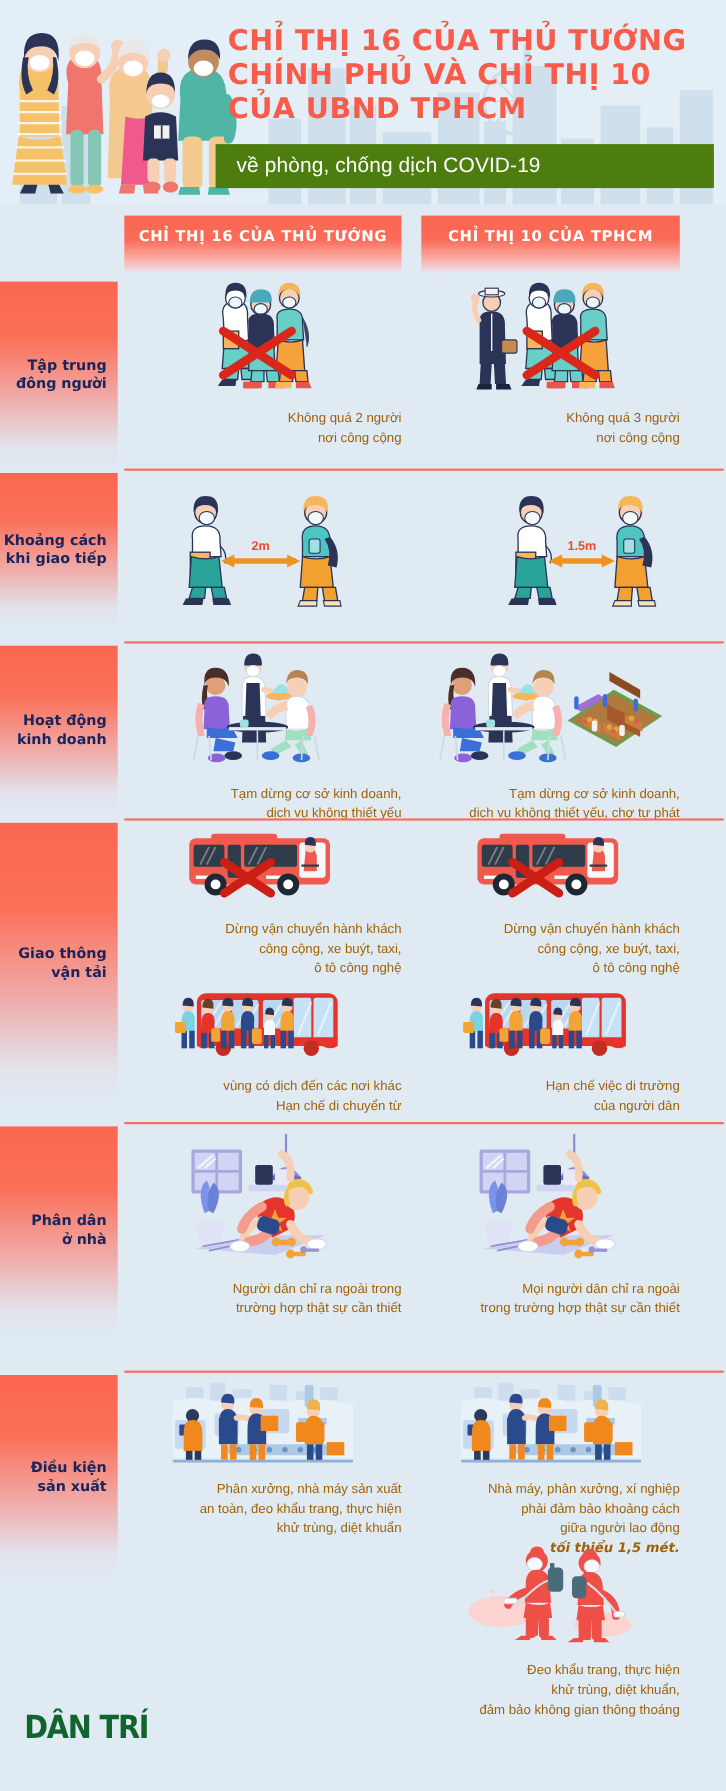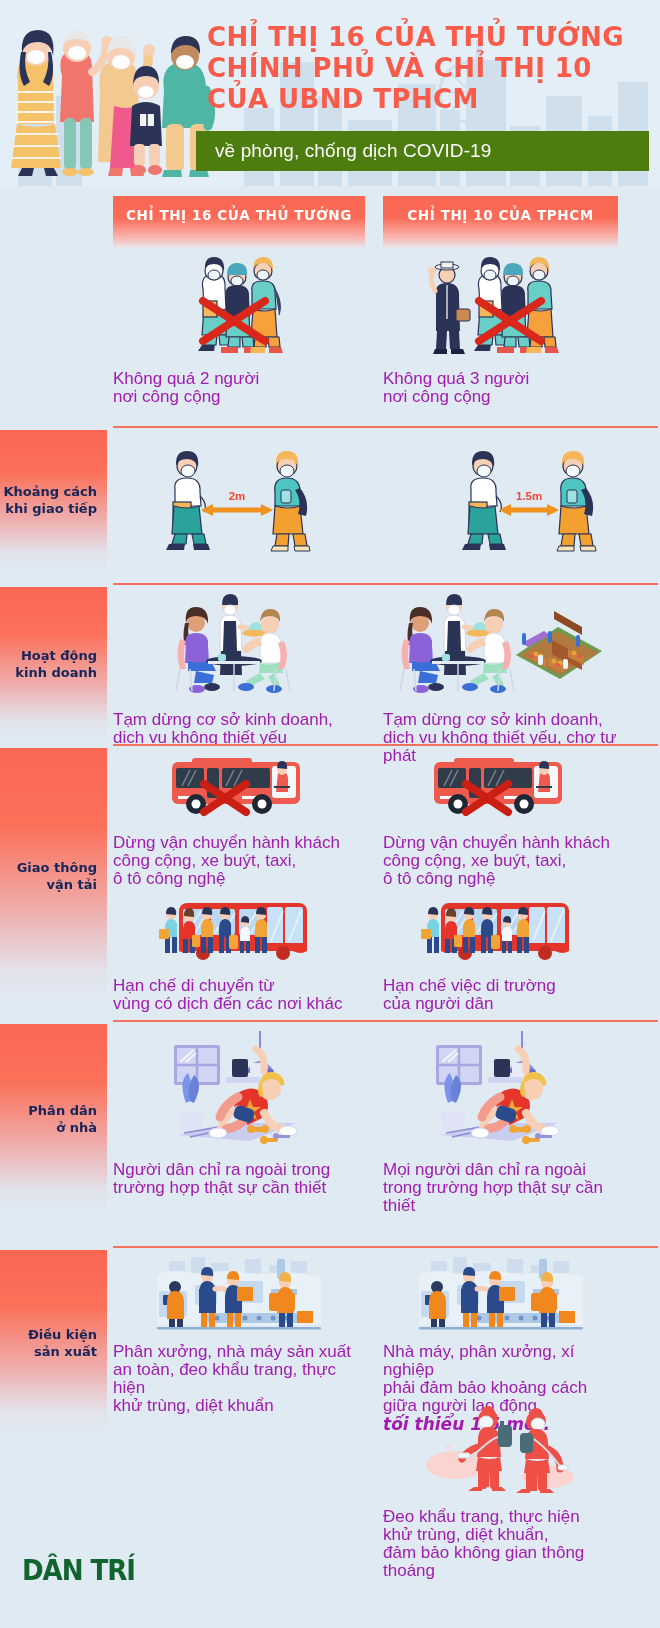--- a/index.html
+++ b/index.html
@@ -52,21 +52,21 @@
     padding-right:10px;
   }
   .rowlabel span {
     display:block; text-align:right; color:#16255c; font-weight:bold;
     font-size:13px; line-height:17px; font-family:"DejaVu Sans", sans-serif;
   }
 
   
   .cell { position:absolute; text-align:center; }
   .cap {
-    font-size:17px; line-height:18px; color:#a21caf; text-align:left;
+    font-size:12px; line-height:18px; color:#a16207; text-align:right;
     font-family:"Liberation Sans", sans-serif;
   }
   .cap b { font-weight:bold; font-style:italic; font-family:"DejaVu Sans", sans-serif; }
   .divider { position:absolute; left:113px; width:545px; height:2px; background:#f4705f; }
 
   .art { position:relative; margin:0 auto; }
 
   
   .logo { position:absolute; left:22px; top:1553px; }
   .logo-text {
@@ -202,20 +202,26 @@
 
   <div class="col-heads">
     <div class="col-head c1">
       <span>CHỈ THỊ 16 CỦA THỦ TƯỚNG</span>
     </div>
     <div class="col-head c2">
       <span>CHỈ THỊ 10 CỦA TPHCM</span>
     </div>
   </div>
 
+  <div class="rowlabel" style="top:256px; height:170px;">
+    <span>
+      <i style="font-style:normal;display:block">Tập trung</i>
+      <i style="font-style:normal;display:block">đông người</i>
+    </span>
+  </div>
 
   <div class="cell" style="left:113px; top:253px; width:252px;">
     <svg width="140" height="105" viewBox="0 0 140 105" class="art">
       <g>
         <path d="M34 36 q-3 -14 10 -15 q13 -1 12 14 l1 22 h-22z" fill="#ffffff" stroke="#2b3356" stroke-width="1.2"></path>
         <path d="M35 56 q12 4 22 0 l2 26 h-26z" fill="#67cfc6" stroke="#2b3356" stroke-width="1.2"></path>
         <rect x="34" y="48" width="14" height="16" fill="#f6b65a" stroke="#2b3356" stroke-width="1.2"></rect>
         <circle cx="45" cy="18" r="9" fill="#fff" stroke="#2b3356" stroke-width="1.2"></circle>
         <path d="M36 17 q-1 -13 9 -13 q11 0 10 14 q-2 -7 -10 -7 q-8 0 -9 6z" fill="#2b3356"></path>
         <ellipse cx="45" cy="22" rx="6" ry="5" fill="#eef6fb" stroke="#2b3356" stroke-width="1"></ellipse>
@@ -704,22 +710,22 @@
       </g>
       <g>
         <circle cx="102" cy="20" r="5" fill="#f6cfb4"></circle>
         <path d="M97 19 q0 -7 5 -7 q6 0 5 8z" fill="#2b3356"></path>
         <path d="M96 34 q0 -10 6 -10 q7 0 6 10 l0 8 h-12z" fill="#f0a536"></path>
         <rect x="96" y="42" width="5" height="16" fill="#2b4a8c"></rect>
         <rect x="103" y="42" width="5" height="16" fill="#2b4a8c"></rect>
       </g>
     </svg>
     <div class="cap" style="margin-top:6px">
+      <div>vùng có dịch đến các nơi khác</div>
       <div>Hạn chế di chuyển từ</div>
-      <div>vùng có dịch đến các nơi khác</div>
     </div>
   </div>
 
   <div class="cell" style="left:383px; top:895px; width:235px;">
     <svg width="160" height="72" viewBox="0 0 160 72" class="art">
       <g>
         <rect x="20" y="8" width="128" height="48" rx="8" fill="#e5342a"></rect>
         <rect x="24" y="14" width="24" height="26" rx="2" fill="#b9d8f2"></rect>
         <rect x="52" y="14" width="24" height="26" rx="2" fill="#b9d8f2"></rect>
         <rect x="80" y="14" width="24" height="26" rx="2" fill="#b9d8f2"></rect>

